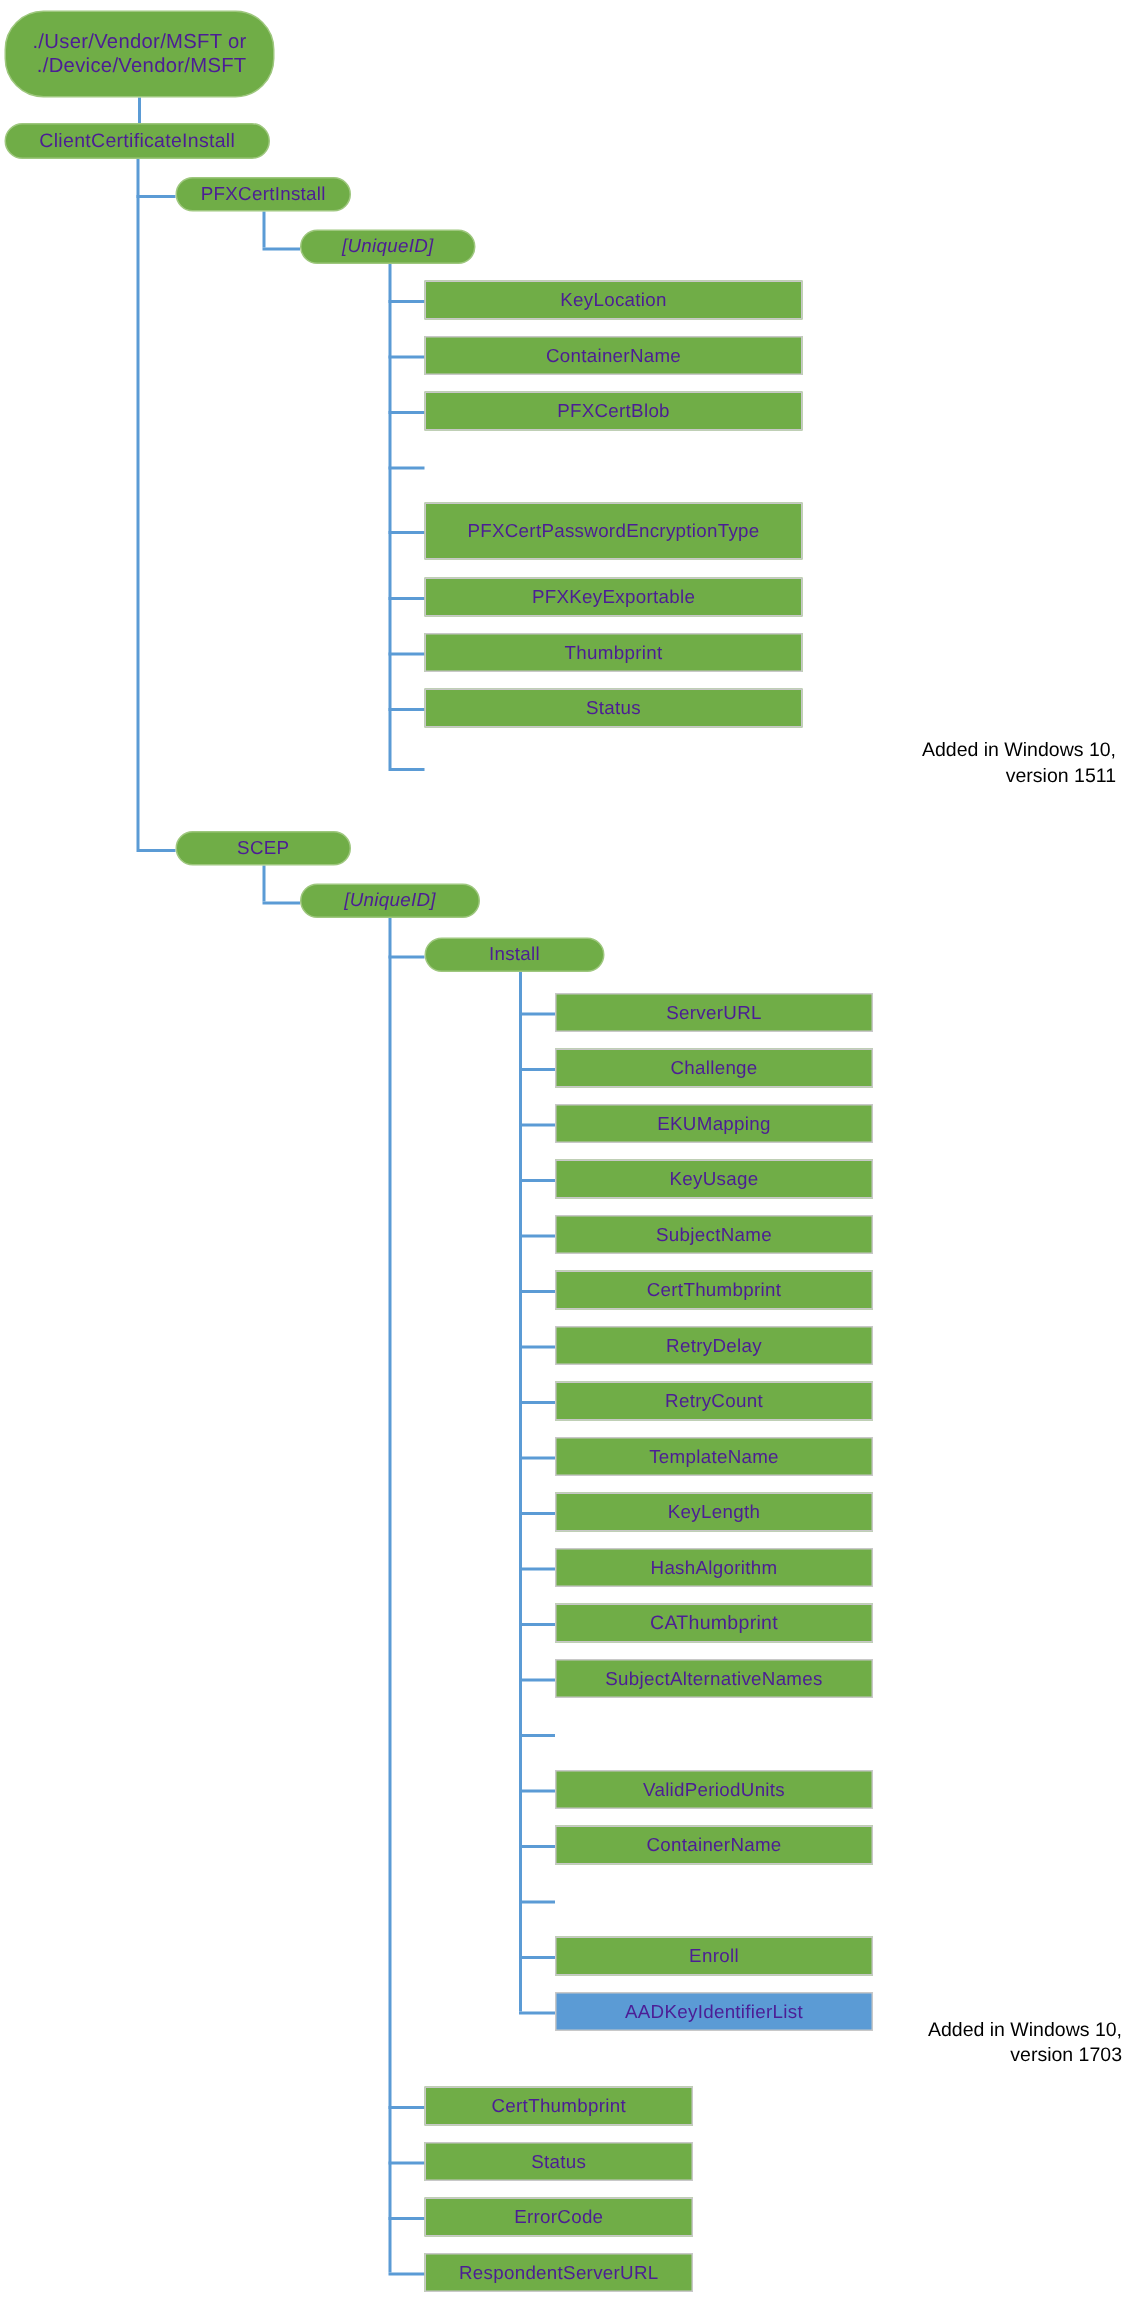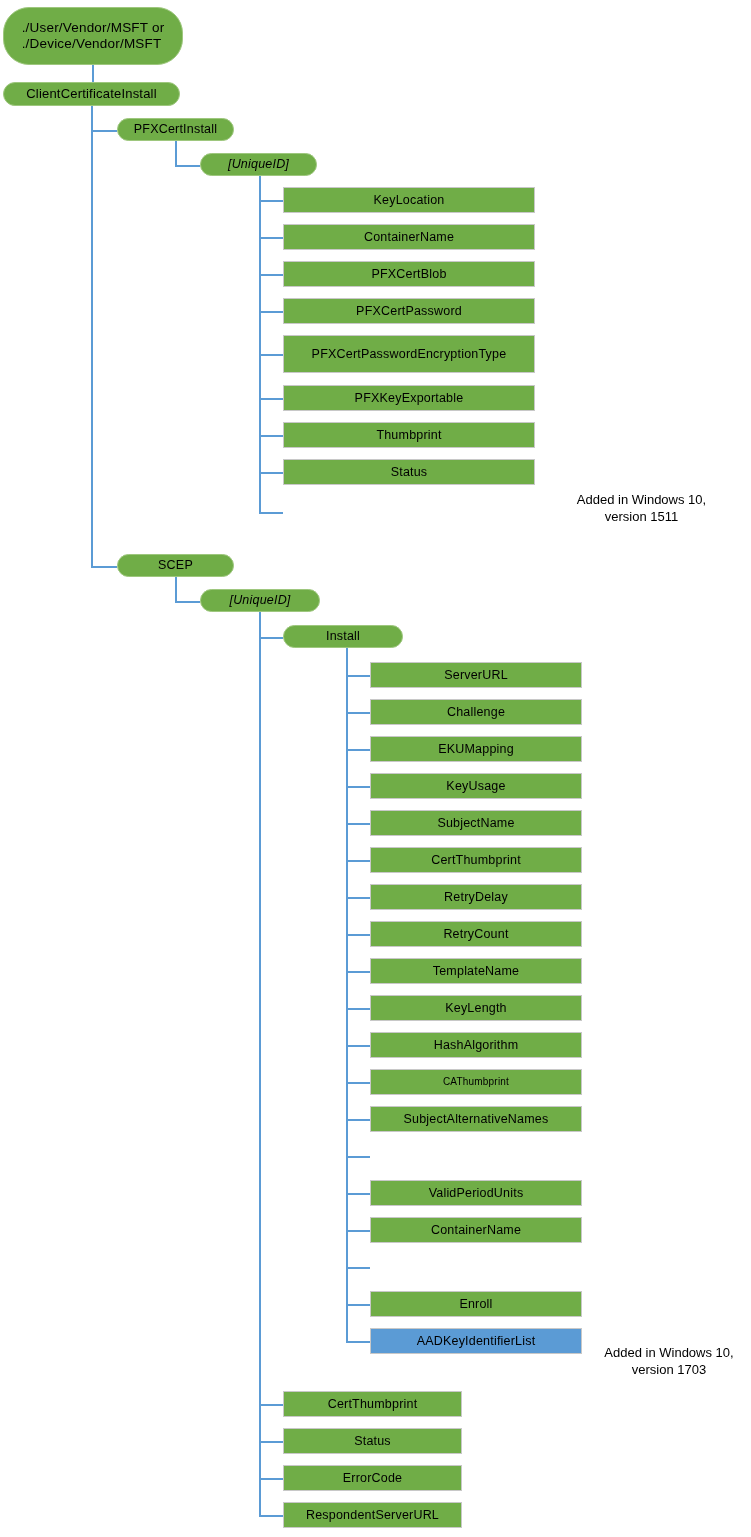--- a/index.html
+++ b/index.html
@@ -25,22 +25,22 @@
   .vline { width: 2px; }
   .hline { height: 2px; }
 
   
   .node {
     position: absolute;
     box-sizing: border-box;
     display: flex;
     align-items: center;
     justify-content: center;
-    text-align: left;
-    color: #000000;
+    text-align: right;
+    color: #4c1d95;
     background: #70AD47;
     border: 1px solid #bfbfbf;
     line-height: 1.18;
     letter-spacing: 0.2px;
   }
   .node.pill {
     border-radius: 999px;
     border: 1px solid #9ec77e;
   }
   .node.roundrect {
@@ -53,21 +53,21 @@
   }
   .node.blue {
     background: #5B9BD5;
     border: 1px solid #c8c8c8;
   }
   .node.italic { font-style: italic; }
 
   .annotation {
     position: absolute;
     color: #000000;
-    text-align: center;
+    text-align: right;
     line-height: 1.28;
     font-size: 13px;
     white-space: pre-line;
   }
 </style>
 </head>
 <body>
 
 <div id="canvas">
     <div class="vline" style="left: 92px; top: 65px; height: 17px;"></div>
@@ -87,21 +87,20 @@
     <div class="node pill" style="left: 3px; top: 82px; width: 177px; height: 24px; font-size: 13px;">ClientCertificateInstall</div>
     <div class="node pill" style="left: 117px; top: 118px; width: 117px; height: 23px; font-size: 12.5px;">PFXCertInstall</div>
     <div class="node pill italic" style="left: 200px; top: 153px; width: 117px; height: 23px; font-size: 12.5px;">[UniqueID]</div>
     <div class="hline" style="left: 259px; top: 200px; width: 24px;"></div>
     <div class="node leaf" style="left: 283px; top: 187px; width: 252px; height: 26px; font-size: 12.5px;">KeyLocation</div>
     <div class="hline" style="left: 259px; top: 237px; width: 24px;"></div>
     <div class="node leaf" style="left: 283px; top: 224px; width: 252px; height: 26px; font-size: 12.5px;">ContainerName</div>
     <div class="hline" style="left: 259px; top: 274px; width: 24px;"></div>
     <div class="node leaf" style="left: 283px; top: 261px; width: 252px; height: 26px; font-size: 12.5px;">PFXCertBlob</div>
     <div class="hline" style="left: 259px; top: 311px; width: 24px;"></div>
-    <div class="node leaf" style="left: 283px; top: 298px; width: 252px; height: 26px; font-size: 12.5px;">PFXCertPassword</div>
     <div class="hline" style="left: 259px; top: 354px; width: 24px;"></div>
     <div class="node leaf" style="left: 283px; top: 335px; width: 252px; height: 38px; font-size: 12.5px;">PFXCertPasswordEncryptionType</div>
     <div class="hline" style="left: 259px; top: 398px; width: 24px;"></div>
     <div class="node leaf" style="left: 283px; top: 385px; width: 252px; height: 26px; font-size: 12.5px;">PFXKeyExportable</div>
     <div class="hline" style="left: 259px; top: 435px; width: 24px;"></div>
     <div class="node leaf" style="left: 283px; top: 422px; width: 252px; height: 26px; font-size: 12.5px;">Thumbprint</div>
     <div class="hline" style="left: 259px; top: 472px; width: 24px;"></div>
     <div class="node leaf" style="left: 283px; top: 459px; width: 252px; height: 26px; font-size: 12.5px;">Status</div>
     <div class="hline" style="left: 259px; top: 512px; width: 24px;"></div>
     <div class="annotation" style="left: 539px; top: 492px; width: 205px;">Added in Windows 10,
@@ -125,21 +124,21 @@
     <div class="node leaf" style="left: 370px; top: 884px; width: 212px; height: 26px; font-size: 12.5px;">RetryDelay</div>
     <div class="hline" style="left: 346px; top: 934px; width: 24px;"></div>
     <div class="node leaf" style="left: 370px; top: 921px; width: 212px; height: 26px; font-size: 12.5px;">RetryCount</div>
     <div class="hline" style="left: 346px; top: 971px; width: 24px;"></div>
     <div class="node leaf" style="left: 370px; top: 958px; width: 212px; height: 26px; font-size: 12.5px;">TemplateName</div>
     <div class="hline" style="left: 346px; top: 1008px; width: 24px;"></div>
     <div class="node leaf" style="left: 370px; top: 995px; width: 212px; height: 26px; font-size: 12.5px;">KeyLength</div>
     <div class="hline" style="left: 346px; top: 1045px; width: 24px;"></div>
     <div class="node leaf" style="left: 370px; top: 1032px; width: 212px; height: 26px; font-size: 12.5px;">HashAlgorithm</div>
     <div class="hline" style="left: 346px; top: 1082px; width: 24px;"></div>
-    <div class="node leaf" style="left: 370px; top: 1069px; width: 212px; height: 26px; font-size: 10px;">CAThumbprint</div>
+    <div class="node leaf" style="left: 370px; top: 1069px; width: 212px; height: 26px; font-size: 13px;">CAThumbprint</div>
     <div class="hline" style="left: 346px; top: 1119px; width: 24px;"></div>
     <div class="node leaf" style="left: 370px; top: 1106px; width: 212px; height: 26px; font-size: 12.5px;">SubjectAlternativeNames</div>
     <div class="hline" style="left: 346px; top: 1156px; width: 24px;"></div>
     <div class="hline" style="left: 346px; top: 1193px; width: 24px;"></div>
     <div class="node leaf" style="left: 370px; top: 1180px; width: 212px; height: 26px; font-size: 12.5px;">ValidPeriodUnits</div>
     <div class="hline" style="left: 346px; top: 1230px; width: 24px;"></div>
     <div class="node leaf" style="left: 370px; top: 1217px; width: 212px; height: 26px; font-size: 12.5px;">ContainerName</div>
     <div class="hline" style="left: 346px; top: 1267px; width: 24px;"></div>
     <div class="hline" style="left: 346px; top: 1304px; width: 24px;"></div>
     <div class="node leaf" style="left: 370px; top: 1291px; width: 212px; height: 26px; font-size: 12.5px;">Enroll</div>

